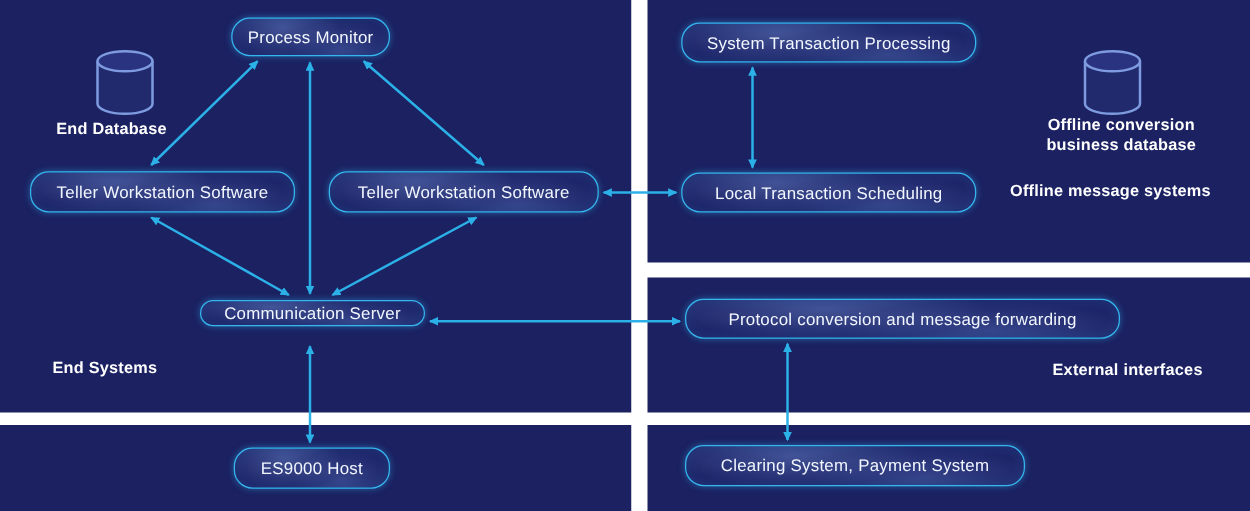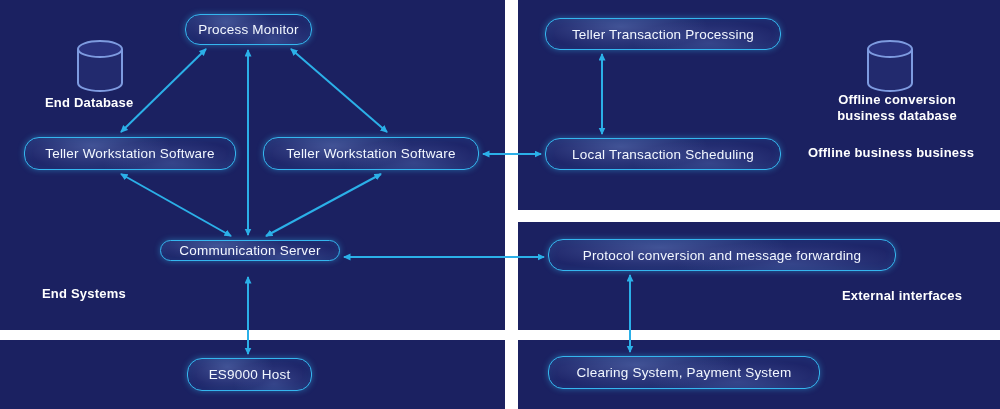--- a/index.html
+++ b/index.html
@@ -83,21 +83,21 @@
 
   <div class="node" style="left:263px; top:137px; width:216px; height:33px;">
     <span>Teller Workstation Software</span>
   </div>
 
   <div class="node" style="left:160px; top:240px; width:180px; height:21px;">
     <span>Communication Server</span>
   </div>
 
   <div class="node" style="left:545px; top:18px; width:236px; height:32px;">
-    <span>Teller Transaction Processing</span>
+    <span>System Transaction Processing</span>
   </div>
 
   <div class="node" style="left:545px; top:138px; width:236px; height:32px;">
     <span>Local Transaction Scheduling</span>
   </div>
 
   <div class="node" style="left:548px; top:239px; width:348px; height:32px;">
     <span>Protocol conversion and message forwarding</span>
   </div>
 
@@ -108,21 +108,21 @@
   <div class="node" style="left:548px; top:356px; width:272px; height:33px;">
     <span>Clearing System, Payment System</span>
   </div>
 
   <div class="lbl" style="left:45px; top:95px;">End Database</div>
 
   <div class="lbl" style="left:42px; top:286px;">End Systems</div>
 
   <div class="lbl wrap" style="left:822px; top:92px; width:150px;">Offline conversion business database</div>
 
-  <div class="lbl" style="left:808px; top:145px;">Offline business business</div>
+  <div class="lbl" style="left:808px; top:145px;">Offline message systems</div>
 
   <div class="lbl" style="left:842px; top:288px;">External interfaces</div>
 
   <svg id="wires">
     <defs>
       <marker id="ah" markerWidth="8" markerHeight="8" refX="6.5" refY="3.5" orient="auto-start-reverse" markerUnits="userSpaceOnUse">
         <path d="M0,0 L7.5,3.5 L0,7 z" fill="#2bb0e8"></path>
       </marker>
     </defs>
     <g stroke="#2bb0e8" stroke-width="2" fill="none">

